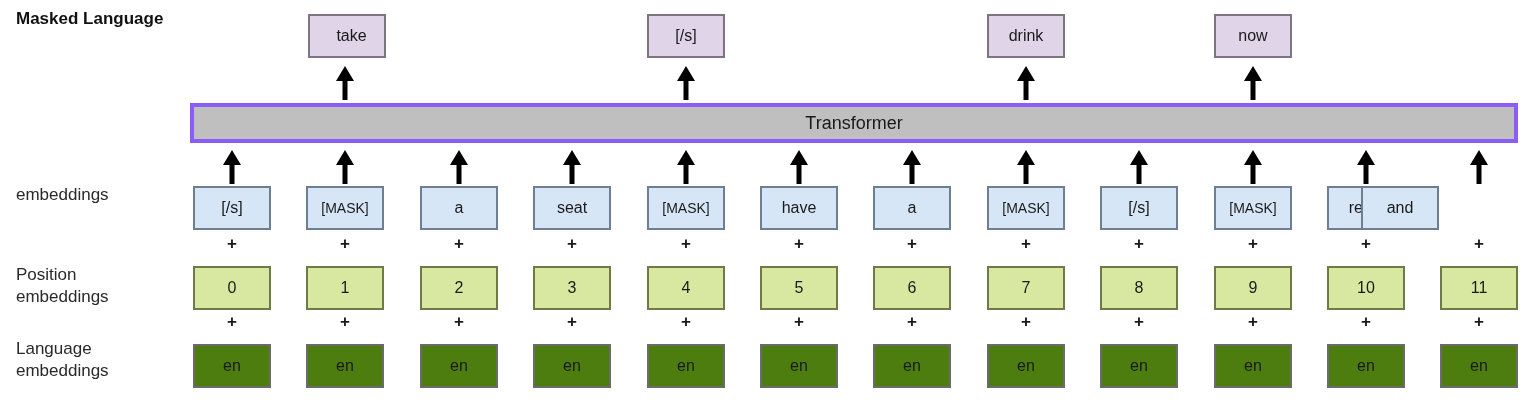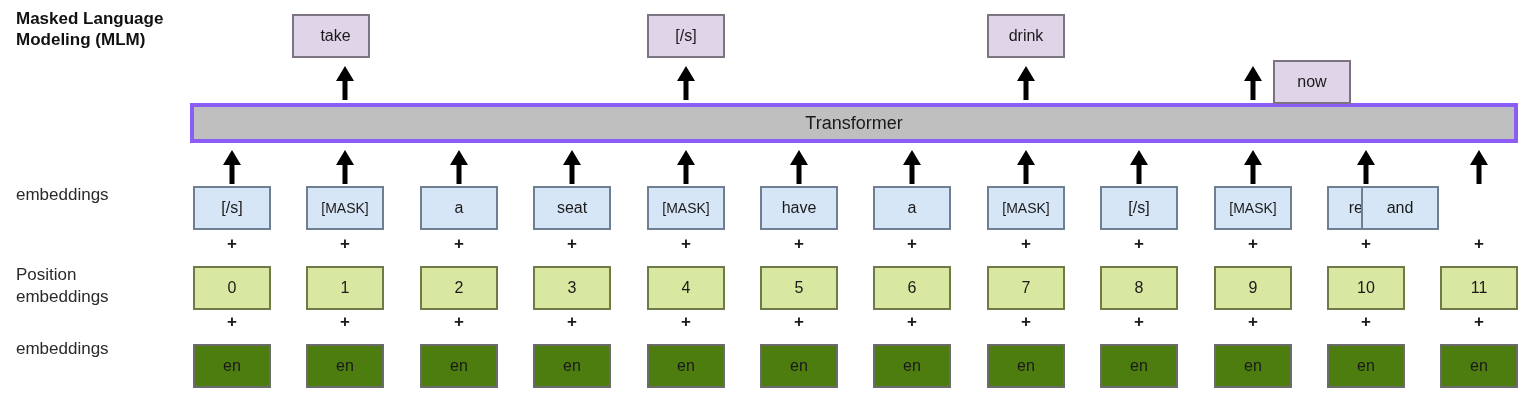--- a/index.html
+++ b/index.html
@@ -122,50 +122,50 @@
   .arrow-in { top: 150px; }   
   .arrow-out { top: 66px; }   
 </style>
 </head>
 <body>
 
 <div id="diagram">
 
   <div class="title">
     <div>Masked Language</div>
-    <div>Modeling (MLM)</div>
   </div>
 
   <div class="row-label" id="label-token">
     <div>embeddings</div>
   </div>
   <div class="row-label" id="label-position">
     <div>Position</div>
     <div>embeddings</div>
   </div>
   <div class="row-label" id="label-language">
+    <div>Language</div>
     <div>embeddings</div>
   </div>
 
   <div class="transformer">
     <span>Transformer</span>
   </div>
 
   <div id="columns-layer">
       <div class="arrow arrow-in" style="left: 193px;">
         <svg width="22" height="34" viewBox="0 0 22 34">
           <path d="M11 0 L20 15 L13.5 15 L13.5 34 L8.5 34 L8.5 15 L2 15 Z" fill="#000000"></path>
         </svg>
       </div>
       <div class="cell cell-token" style="left: 193px;">[/s]</div>
       <div class="plus plus-1" style="left: 193px;">+</div>
       <div class="cell cell-position" style="left: 193px;">0</div>
       <div class="plus plus-2" style="left: 193px;">+</div>
       <div class="cell cell-language" style="left: 193px;">en</div>
-      <div class="cell cell-output" style="left: 292px; padding-left: 9px;">take</div>
+      <div class="cell cell-output" style="left: 308px; padding-left: 9px;">take</div>
       <div class="arrow arrow-out" style="left: 306px;">
         <svg width="22" height="34" viewBox="0 0 22 34">
           <path d="M11 0 L20 15 L13.5 15 L13.5 34 L8.5 34 L8.5 15 L2 15 Z" fill="#000000"></path>
         </svg>
       </div>
       <div class="arrow arrow-in" style="left: 306px;">
         <svg width="22" height="34" viewBox="0 0 22 34">
           <path d="M11 0 L20 15 L13.5 15 L13.5 34 L8.5 34 L8.5 15 L2 15 Z" fill="#000000"></path>
         </svg>
       </div>
@@ -249,21 +249,21 @@
       <div class="arrow arrow-in" style="left: 1100px;">
         <svg width="22" height="34" viewBox="0 0 22 34">
           <path d="M11 0 L20 15 L13.5 15 L13.5 34 L8.5 34 L8.5 15 L2 15 Z" fill="#000000"></path>
         </svg>
       </div>
       <div class="cell cell-token" style="left: 1100px;">[/s]</div>
       <div class="plus plus-1" style="left: 1100px;">+</div>
       <div class="cell cell-position" style="left: 1100px;">8</div>
       <div class="plus plus-2" style="left: 1100px;">+</div>
       <div class="cell cell-language" style="left: 1100px;">en</div>
-      <div class="cell cell-output" style="left: 1273px; margin-top: 46px;">now</div>
+      <div class="cell cell-output" style="left: 1214px;">now</div>
       <div class="arrow arrow-out" style="left: 1214px;">
         <svg width="22" height="34" viewBox="0 0 22 34">
           <path d="M11 0 L20 15 L13.5 15 L13.5 34 L8.5 34 L8.5 15 L2 15 Z" fill="#000000"></path>
         </svg>
       </div>
       <div class="arrow arrow-in" style="left: 1214px;">
         <svg width="22" height="34" viewBox="0 0 22 34">
           <path d="M11 0 L20 15 L13.5 15 L13.5 34 L8.5 34 L8.5 15 L2 15 Z" fill="#000000"></path>
         </svg>
       </div>

